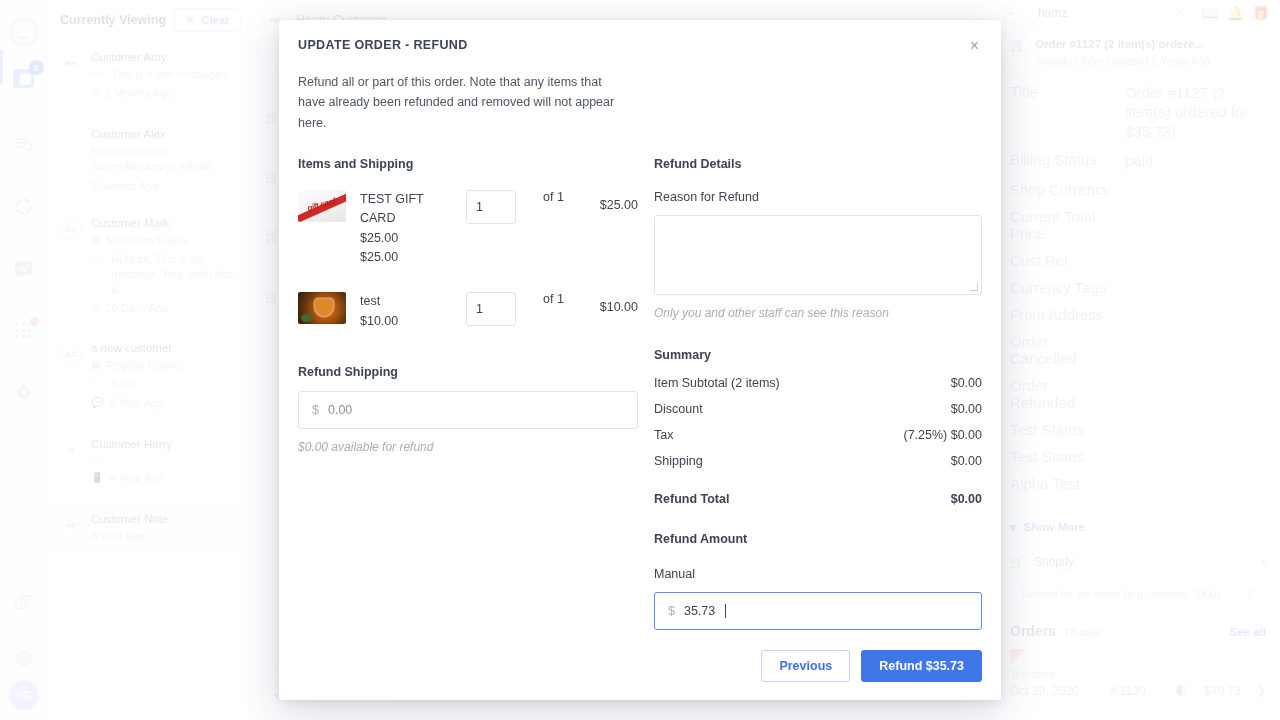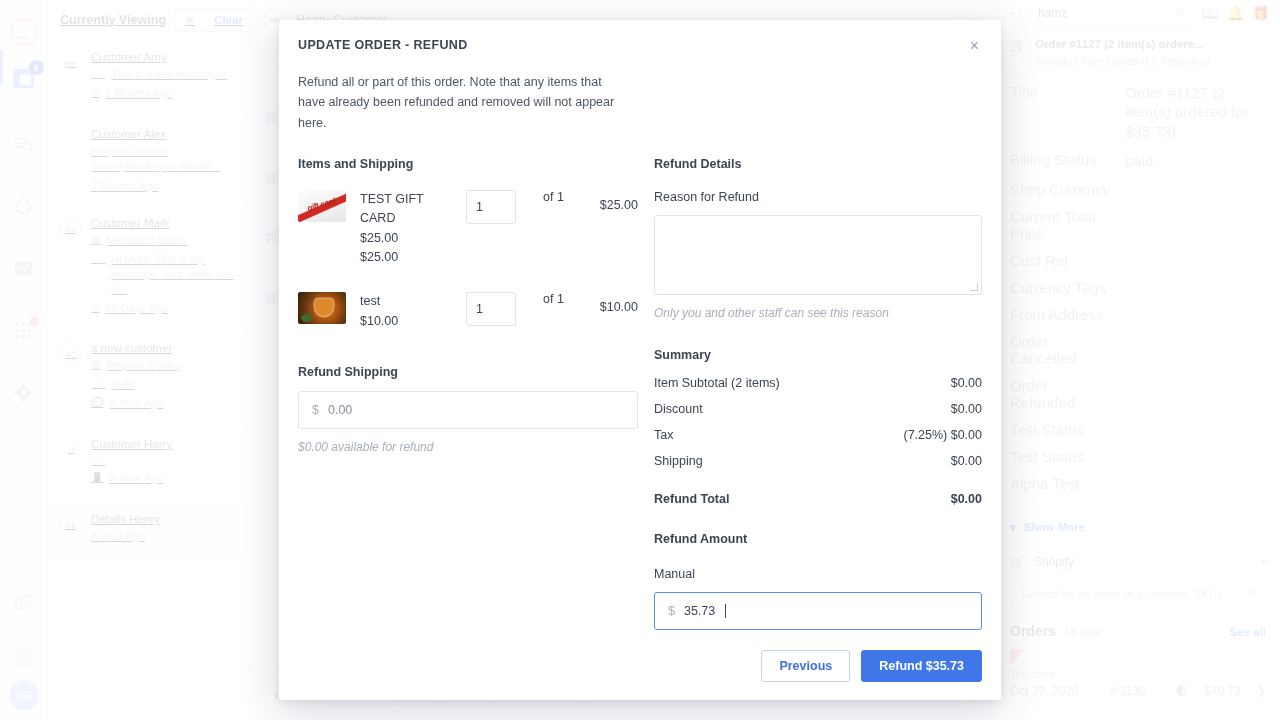--- a/index.html
+++ b/index.html
@@ -62,32 +62,32 @@
     background: #a8c0f5; color: #fff; font-size: 11px; font-weight: bold;
     display: flex; align-items: center; justify-content: center;
     margin-bottom: 10px;
   }
 
   
   .convlist {
     width: 201px; height: 720px; background: #fff;
     border-right: 1px solid #ededf1;
     display: flex; flex-direction: column;
-    position: relative; z-index: 2; text-decoration: underline;
+    position: relative; z-index: 2;
   }
   .conv-head {
     height: 40px; display: flex; align-items: center;
     padding: 0 10px 0 12px; border-bottom: 1px solid #ededf1;
     gap: 8px;
   }
   .conv-head-title { font-size: 12.5px; font-weight: bold; color: #3e4553; white-space: nowrap; }
   .clear-btn {
     border: 1px solid #c6d6f7; border-radius: 4px; color: #4a7aea;
     font-size: 11.5px; font-weight: bold; padding: 4px 10px;
-    display: flex; align-items: center; gap: 19px; background: #fff;
+    display: flex; align-items: center; gap: 6px; background: #fff;
   }
   .clear-x { color: #8fa9e3; font-size: 12px; }
   .conv-scroll { flex: 1; overflow: hidden; }
   .conv-item {
     padding: 11px 12px 11px 12px; display: flex; gap: 9px;
     border-bottom: 1px solid #f2f3f6;
   }
   .conv-item.selected { background: #f4f5f8; }
   .av {
     width: 22px; height: 22px; border-radius: 50%; flex: none;
@@ -512,21 +512,21 @@
             <div class="conv-line">
               <span class="mini">📱</span>
               <span>A Year Ago</span>
             </div>
           </div>
         </div>
 
         <div class="conv-item selected">
           <div class="av he">HE</div>
           <div class="conv-body">
-            <div class="conv-name">Details Henry</div>
+            <div class="conv-name">Customer Note</div>
             <div class="conv-sub" style="margin-top:4px">A Year Ago</div>
           </div>
         </div>
 
       </div>
     </div>
 
     <div class="thread">
       <div class="thread-head">
         <div class="av he" style="width:24px;height:24px;font-size:8px">HE</div>

